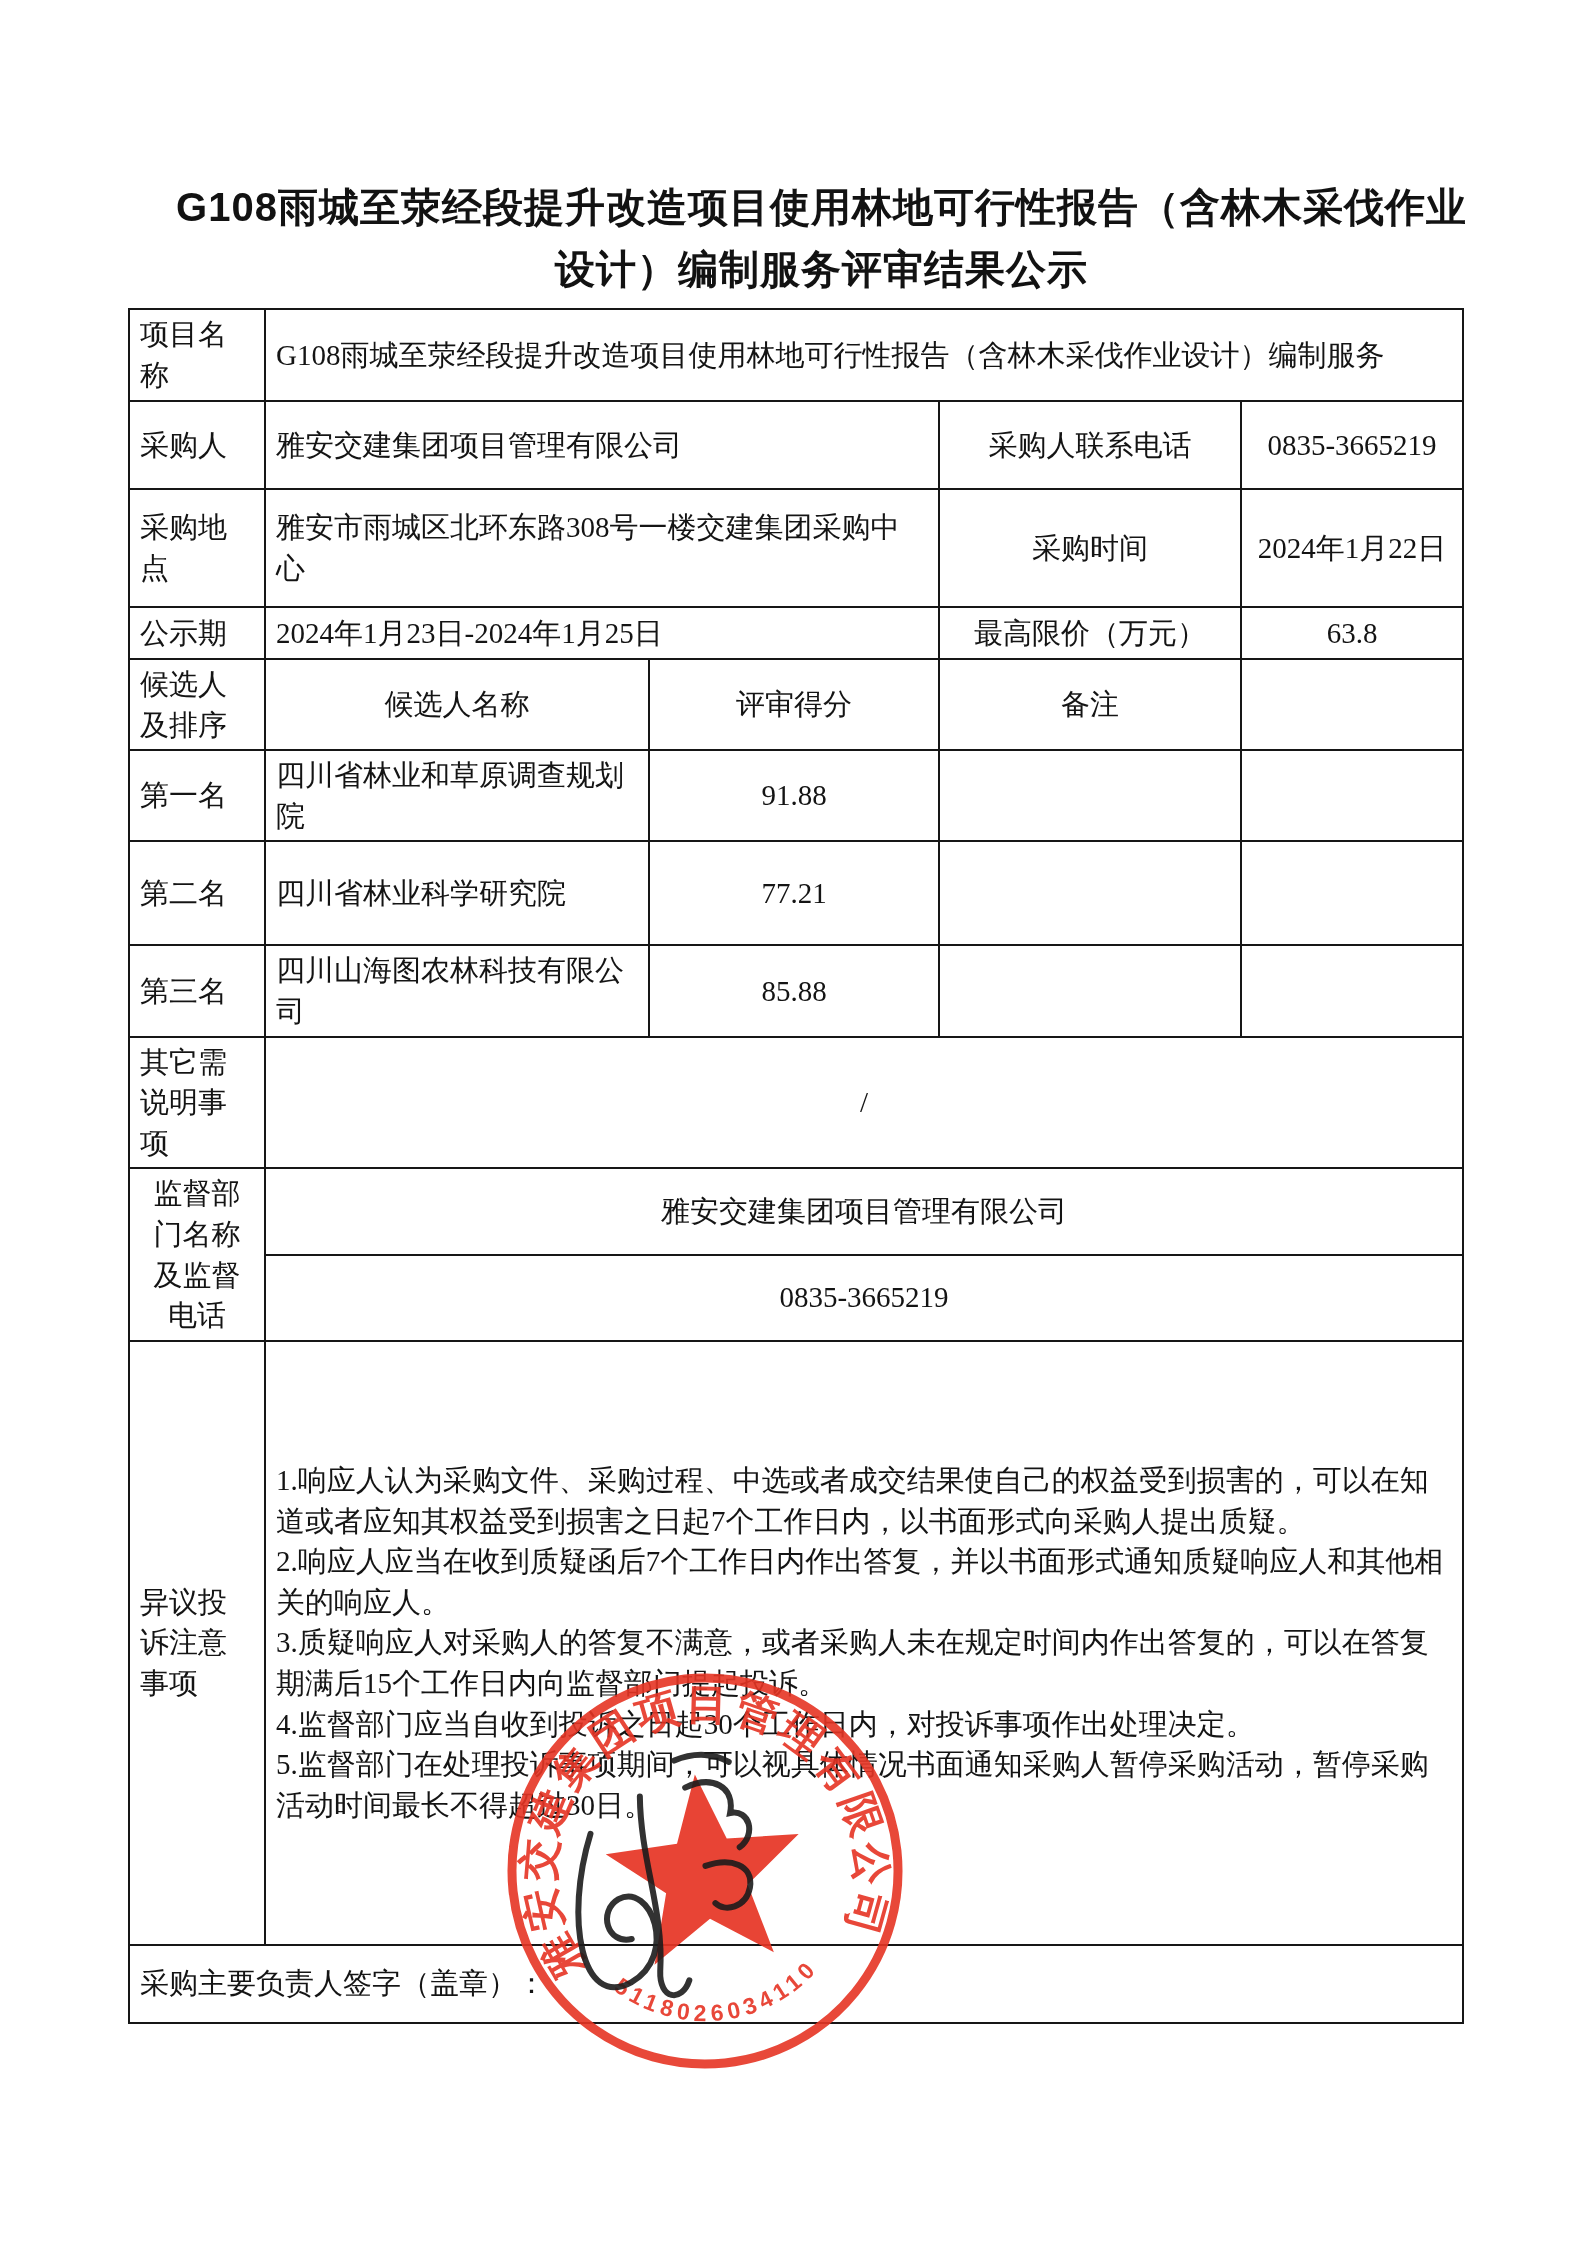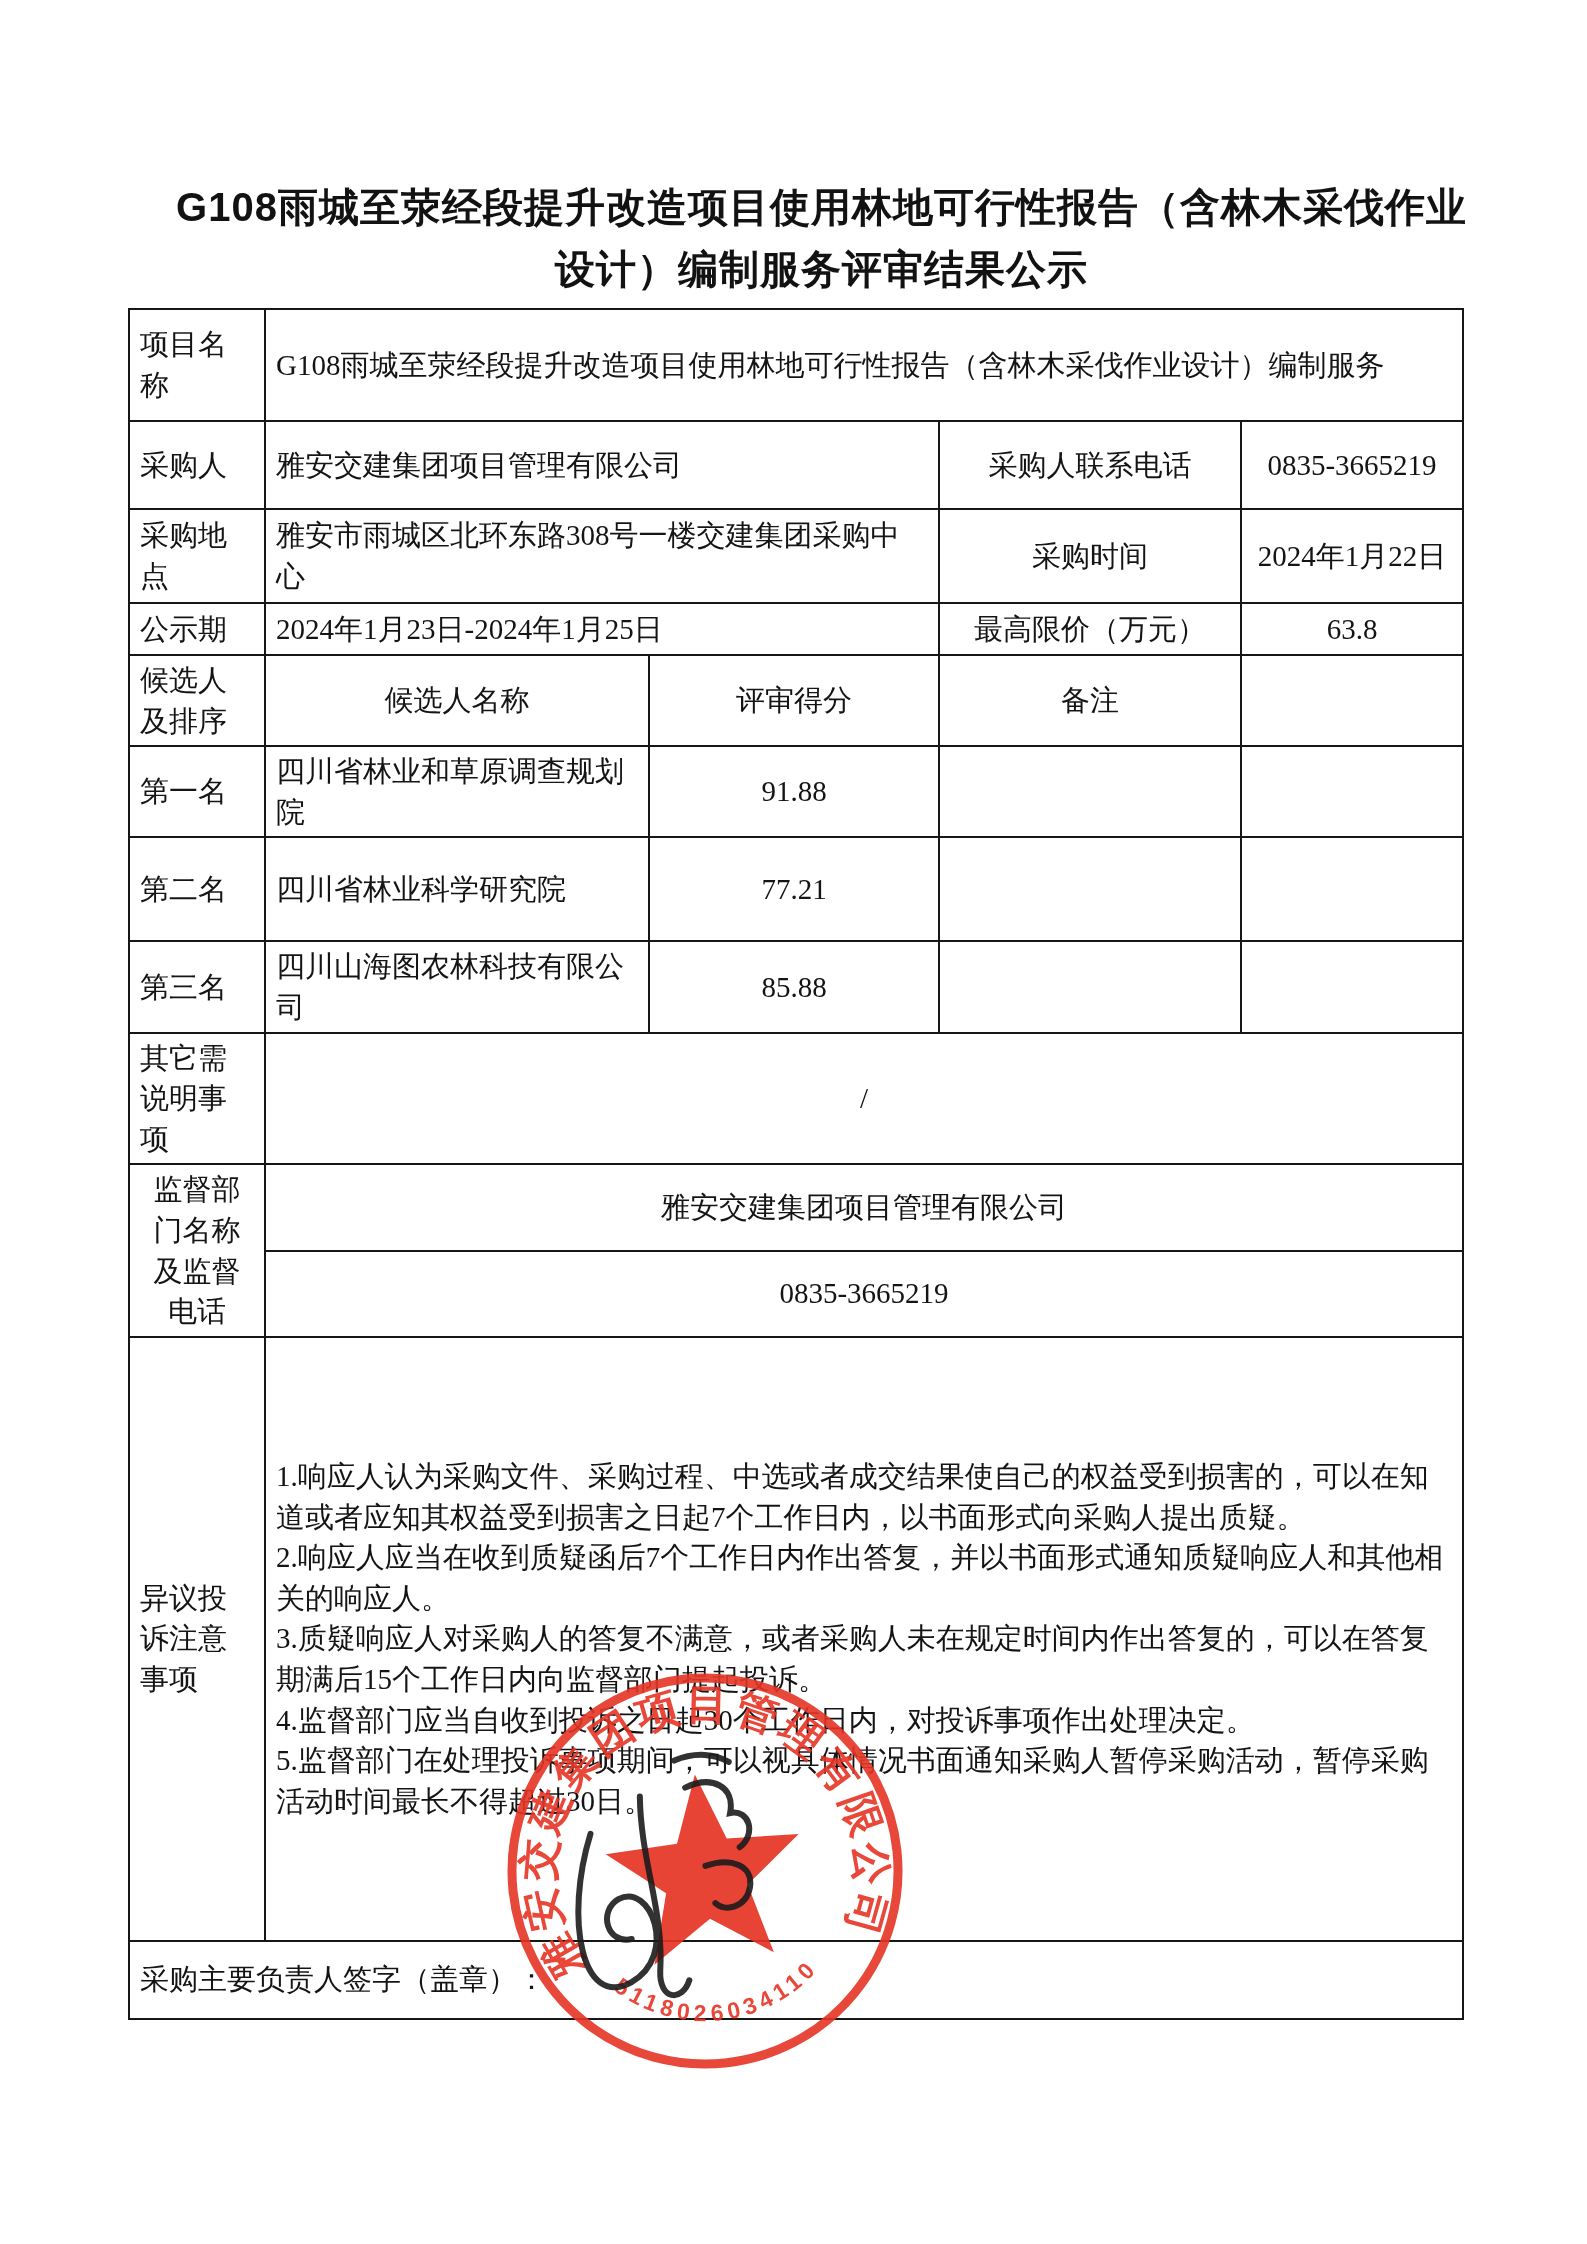--- a/index.html
+++ b/index.html
@@ -69,33 +69,33 @@
   <table class="doc">
     <colgroup>
       <col style="width:136px">
       <col style="width:384px">
       <col style="width:290px">
       <col style="width:302px">
       <col style="width:222px">
     </colgroup>
 
     <tbody>
-        <tr style="height:112px">
+        <tr style="height:92px">
       <td class="lab">项目名称</td>
       <td class="val" colspan="4">G108雨城至荥经段提升改造项目使用林地可行性报告（含林木采伐作业设计）编制服务</td>
     </tr>
 
     <tr style="height:88px">
       <td class="lab">采购人</td>
       <td class="val" colspan="2">雅安交建集团项目管理有限公司</td>
       <td class="ctr">采购人联系电话</td>
       <td class="ctr">0835-3665219</td>
     </tr>
 
-    <tr style="height:94px">
+    <tr style="height:118px">
       <td class="lab">采购地点</td>
       <td class="val" colspan="2"><span class="w-limit">雅安市雨城区北环东路308号一楼交建集团采购中心</span></td>
       <td class="ctr">采购时间</td>
       <td class="ctr">2024年1月22日</td>
     </tr>
 
     <tr style="height:52px">
       <td class="lab">公示期</td>
       <td class="val" colspan="2">2024年1月23日-2024年1月25日</td>
       <td class="ctr">最高限价（万元）</td>

